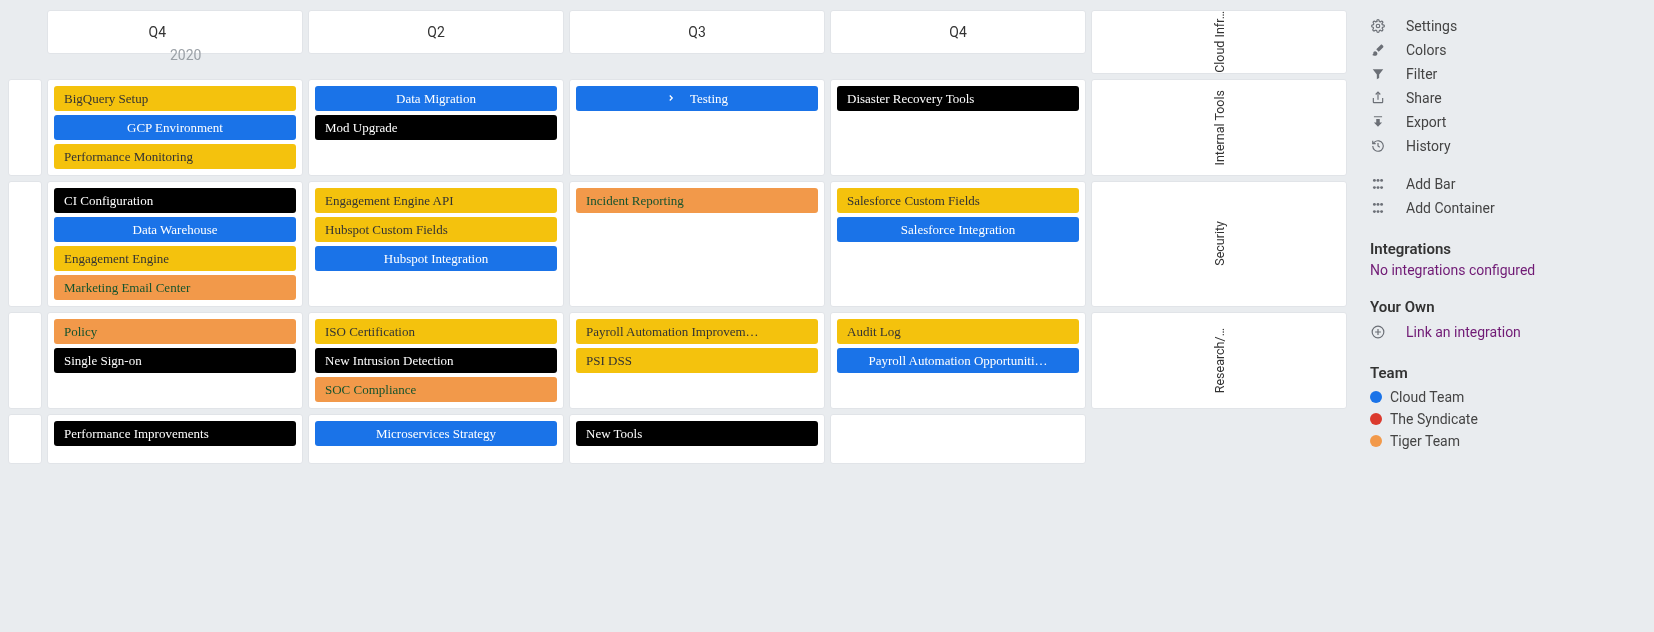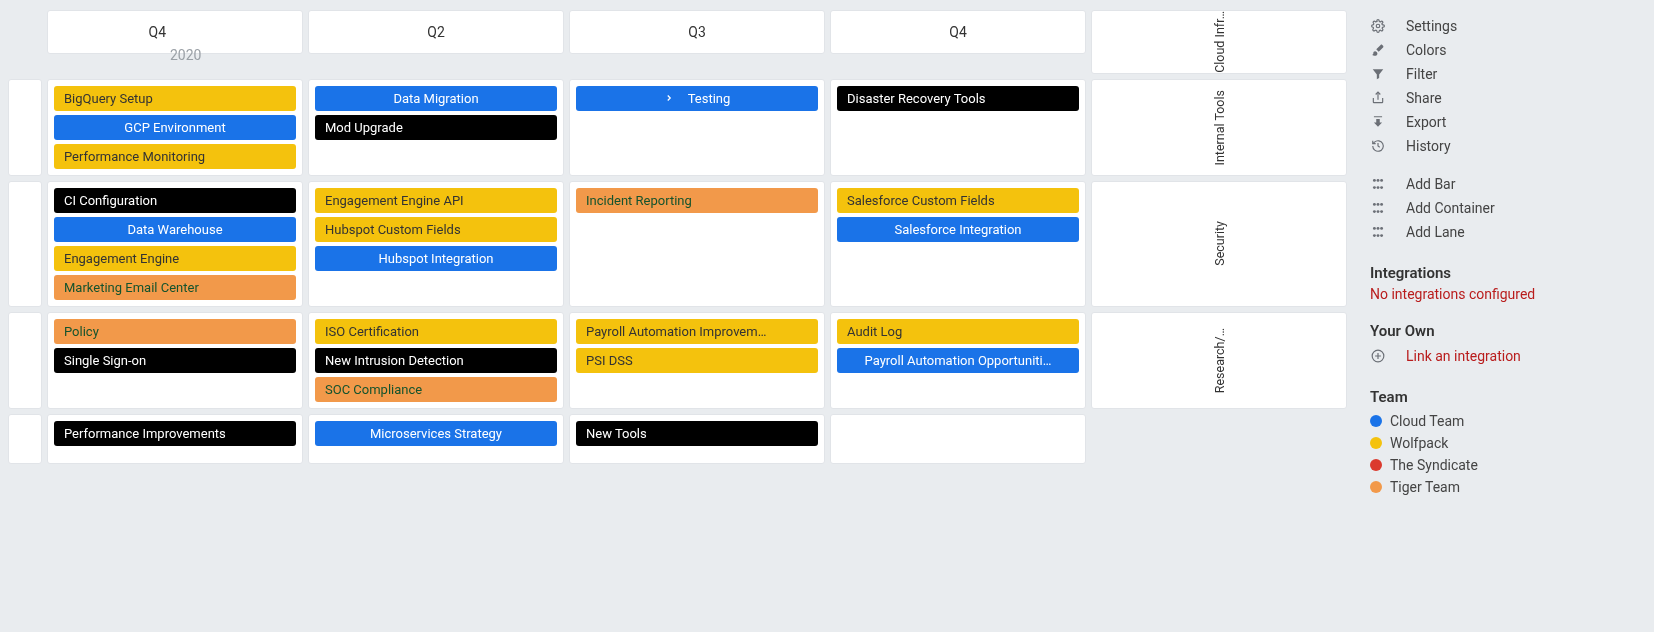--- a/index.html
+++ b/index.html
@@ -71,20 +71,21 @@
     color: #fff;
     font-size: 13px;
     padding: 4px 10px;
     white-space: nowrap;
     overflow: hidden;
     text-overflow: ellipsis;
     height: 25px;
     line-height: 17px;
     display: flex;
     align-items: center;
+    font-family: Liberation Serif, serif;
   }
   .bar.yellow { background: #f4c20d; color: #333; }
   .bar.blue   { background: #1a73e8; justify-content: center; }
   .bar.red    { background: #000000; }
   .bar.orange { background: #f2994a; color: #14532d; }
   .bar .chev-icon {
     margin-right: 14px;
     display: inline-flex;
     align-items: center;
   }
@@ -110,21 +111,21 @@
     justify-content: center;
     color: #6b6f76;
   }
   .sb-section-title {
     font-weight: 600;
     color: #333;
     margin-top: 20px;
     margin-bottom: 4px;
     font-size: 15px;
   }
-  .sb-muted { color: #b91c1c; }
+  .sb-muted { color: #701a75; }
   .sb-spacer { height: 14px; }
   .legend-item {
     display: flex;
     align-items: center;
     gap: 8px;
     padding: 3px 0;
   }
   .dot {
     width: 12px; height: 12px; border-radius: 50%;
     flex-shrink: 0;
@@ -372,33 +373,20 @@
           <circle cx="2" cy="2" r="1.2"></circle>
           <circle cx="5" cy="2" r="1.2"></circle>
           <circle cx="8" cy="2" r="1.2"></circle>
           <circle cx="2" cy="8" r="1.2"></circle>
           <circle cx="5" cy="8" r="1.2"></circle>
           <circle cx="8" cy="8" r="1.2"></circle>
         </svg>
     </span>
     <span>Add Container</span>
   </div>
-  <div class="sb-item">
-    <span class="icon">
-      <svg width="12" height="12" viewBox="0 0 10 10" fill="currentColor">
-          <circle cx="2" cy="2" r="1.2"></circle>
-          <circle cx="5" cy="2" r="1.2"></circle>
-          <circle cx="8" cy="2" r="1.2"></circle>
-          <circle cx="2" cy="8" r="1.2"></circle>
-          <circle cx="5" cy="8" r="1.2"></circle>
-          <circle cx="8" cy="8" r="1.2"></circle>
-        </svg>
-    </span>
-    <span>Add Lane</span>
-  </div>
 
   <div class="sb-section-title">Integrations</div>
   <div class="sb-muted">No integrations configured</div>
 
   <div class="sb-section-title">Your Own</div>
   <div class="sb-item sb-muted">
     <span class="icon">
       <svg width="14" height="14" viewBox="0 0 24 24" fill="currentColor">
           <circle cx="12" cy="12" r="10" fill="none" stroke="currentColor" stroke-width="2"></circle>
           <path d="M12 7v10M7 12h10" stroke="currentColor" stroke-width="2"></path>
@@ -407,24 +395,20 @@
     <span>Link an integration</span>
   </div>
 
   <div class="sb-section-title">Team</div>
   <div id="team-legend">
       <div class="legend-item">
         <span class="dot blue"></span>
         <span>Cloud Team</span>
       </div>
       <div class="legend-item">
-        <span class="dot yellow"></span>
-        <span>Wolfpack</span>
-      </div>
-      <div class="legend-item">
         <span class="dot red"></span>
         <span>The Syndicate</span>
       </div>
       <div class="legend-item">
         <span class="dot orange"></span>
         <span>Tiger Team</span>
       </div>
     </div>
 </div>
 

